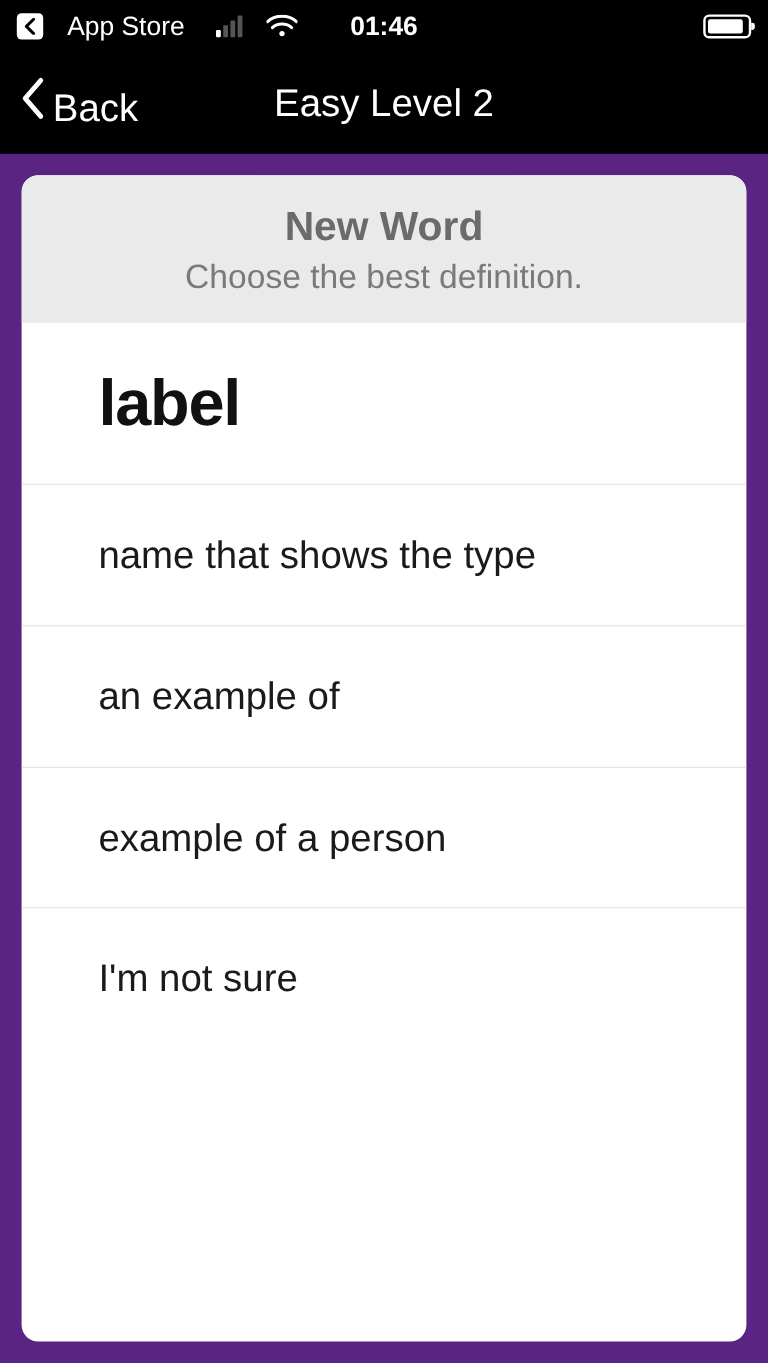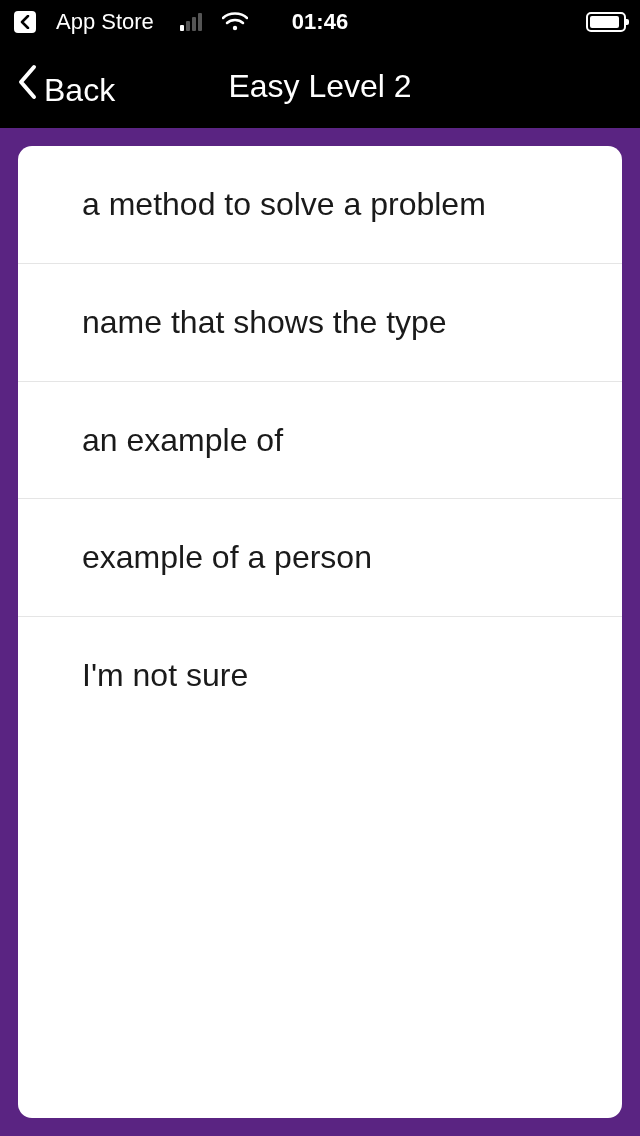--- a/index.html
+++ b/index.html
@@ -215,22 +215,26 @@
           <path d="M18 3 L5 18 L18 33" stroke="#fff" stroke-width="4" fill="none" stroke-linecap="round" stroke-linejoin="round"></path>
         </svg>
     </span>
     <span>Back</span>
   </div>
   <div class="nav-title">Easy Level 2</div>
 </div>
 
 <div class="content-wrapper">
   <div class="card">
-    <div class="option-row">
-      <div class="option-text">a method to solve a problem</div>
+    <div class="card-header">
+      <div class="card-header-title">New Word</div>
+      <div class="card-header-subtitle">Choose the best definition.</div>
+    </div>
+    <div class="word-row">
+      <div class="word-text">label</div>
     </div>
     <div class="option-row">
       <div class="option-text">name that shows the type</div>
     </div>
     <div class="option-row">
       <div class="option-text">an example of</div>
     </div>
     <div class="option-row">
       <div class="option-text">example of a person</div>
     </div>

